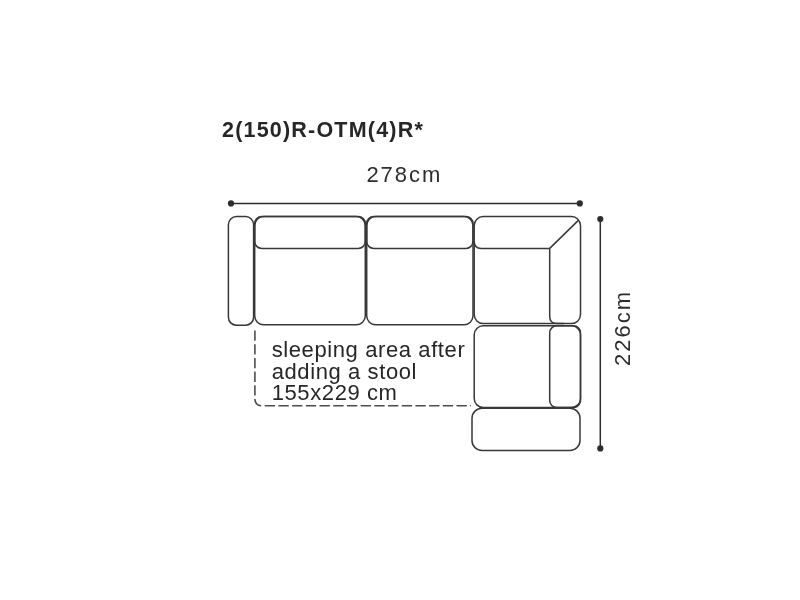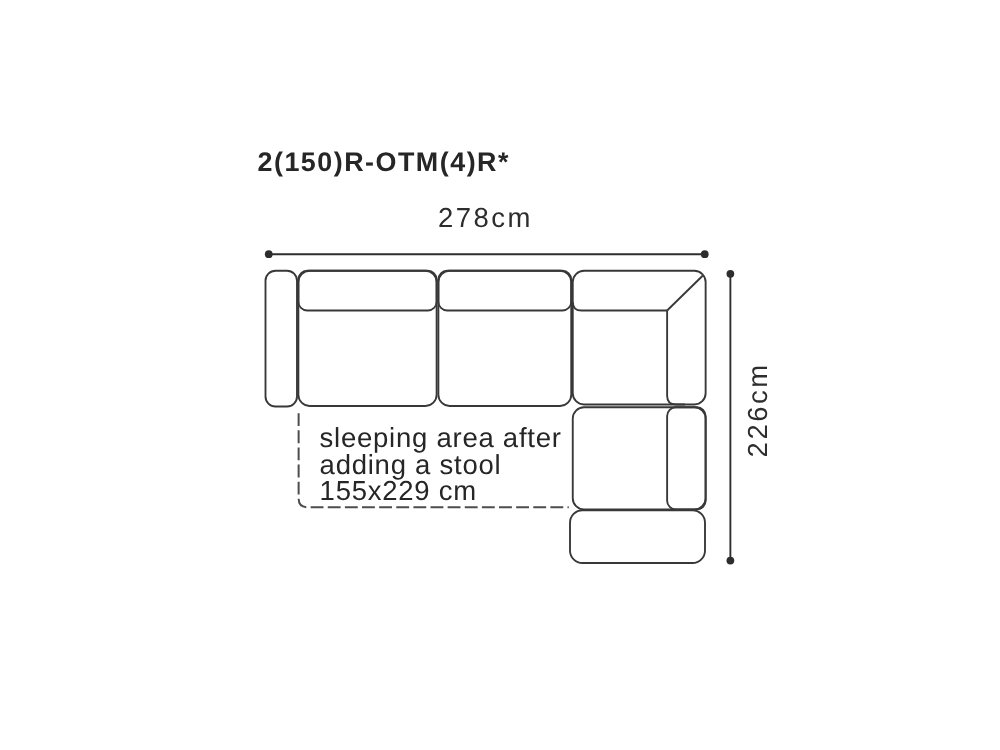--- a/index.html
+++ b/index.html
@@ -1,17 +1,17 @@
 <!DOCTYPE html>
 <html><head>
 <meta charset="utf-8">
 <style>
   html,body{margin:0;padding:0;background:#ffffff;}
   .page{position:relative;width:636px;height:600px;background:#fff;overflow:hidden;
-        font-family:"Liberation Sans", sans-serif;}
+        font-family:"Liberation Sans", sans-serif;padding-left:16px;}
 </style>
 </head>
 <body>
 <div class="page">
 <svg width="800" height="600" viewBox="0 0 800 600" xmlns="http://www.w3.org/2000/svg">
 
   <g>
         <rect x="0" y="0" width="800" height="600" fill="#ffffff"></rect>
       </g>
 

